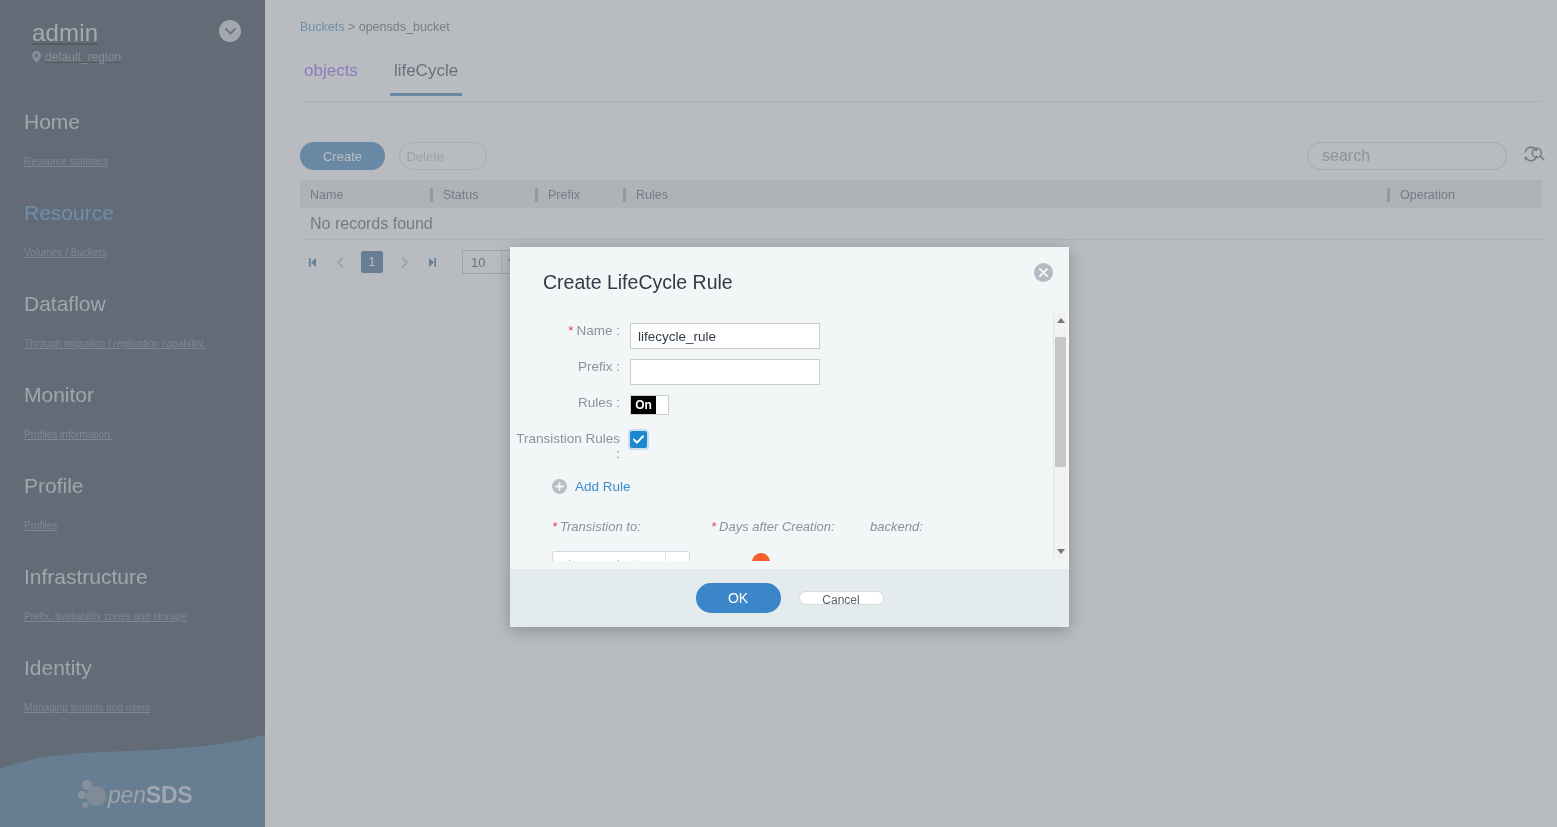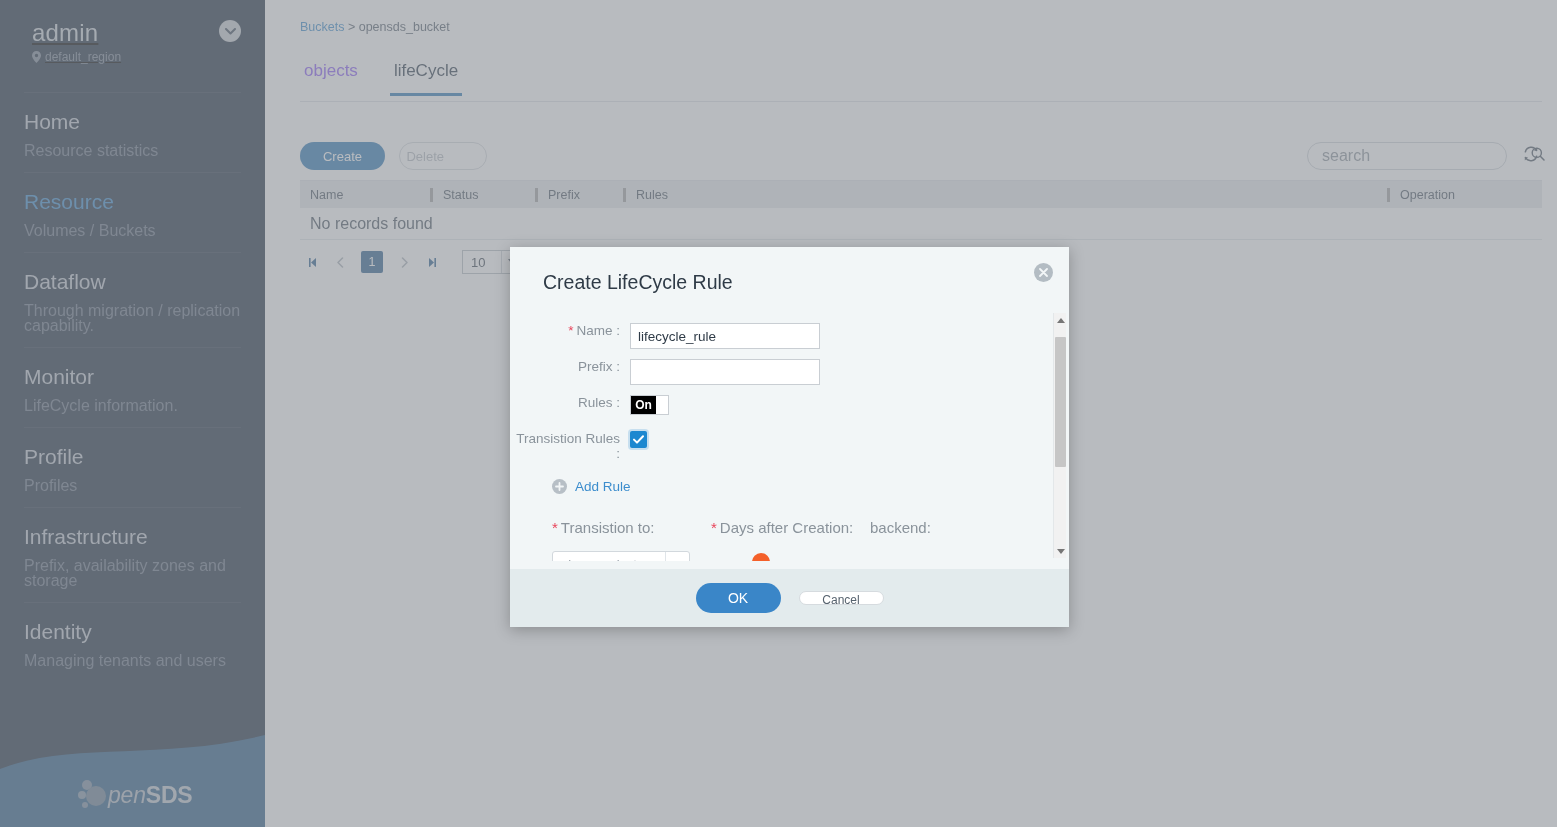--- a/index.html
+++ b/index.html
@@ -47,21 +47,21 @@
   }
   .sb-item {
     padding: 16px 24px 14px 24px;
     cursor: pointer;
   }
   .sb-item-title {
     font-size: 21px; color: #c2c9d1; font-weight: 400; line-height: 26px;
   }
   .sb-item.active .sb-item-title { color: #3c8dcd; }
   .sb-item-sub {
-    font-size: 16px; color: #6b7788; margin-top: 8px; line-height: 15px;
+    font-size: 10px; color: #6b7788; margin-top: 19px; line-height: 15px; text-decoration: underline;
   }
 
   .sb-wave { position: absolute; left: 0; bottom: 0; width: 265px; height: 100px; }
   .sb-logo {
     position: absolute; left: 76px; bottom: 12px;
     display: flex; align-items: center; height: 40px;
   }
   .sb-logo-text {
     font-size: 23px; color: #b6bec7; font-style: italic; font-weight: 400;
     letter-spacing: -.2px; margin-left: -2px;
@@ -227,21 +227,21 @@
     position: absolute; left: 42px; top: 168px;
     display: flex; align-items: center; gap: 8px; cursor: pointer;
   }
   .addrule-icon {
     width: 15px; height: 15px; border-radius: 50%;
     background: #b7bfc6; display: flex; align-items: center; justify-content: center;
   }
   .addrule-label { font-size: 13.5px; color: #3c8dcd; }
 
   .rule-heads { position: absolute; left: 42px; top: 208px; width: 470px; }
-  .rh { position: absolute; font-size: 15px; color: #8a939b; }
+  .rh { position: absolute; font-size: 13px; color: #8a939b; font-style: italic; }
 
   .rule-row { position: absolute; left: 42px; top: 240px; width: 470px; }
   .rule-select {
     position: absolute; left: 0; top: 0; width: 138px; height: 26px;
     border: 1px solid #d2d8dd; background: #fff; border-radius: 3px;
     display: flex; align-items: center;
   }
   .rule-select-val { font-size: 13px; color: #9aa3ab; padding-left: 8px; }
   .rule-select-caret {
     position: absolute; right: 0; top: 0; bottom: 0; width: 24px;
@@ -329,21 +329,21 @@
 
     <div class="sb-divider"></div>
     <div class="sb-item">
       <div class="sb-item-title">Dataflow</div>
       <div class="sb-item-sub">Through migration / replication capability.</div>
     </div>
 
     <div class="sb-divider"></div>
     <div class="sb-item">
       <div class="sb-item-title">Monitor</div>
-      <div class="sb-item-sub">LifeCycle information.</div>
+      <div class="sb-item-sub">Profiles information.</div>
     </div>
 
     <div class="sb-divider"></div>
     <div class="sb-item">
       <div class="sb-item-title">Profile</div>
       <div class="sb-item-sub">Profiles</div>
     </div>
 
     <div class="sb-divider"></div>
     <div class="sb-item">

